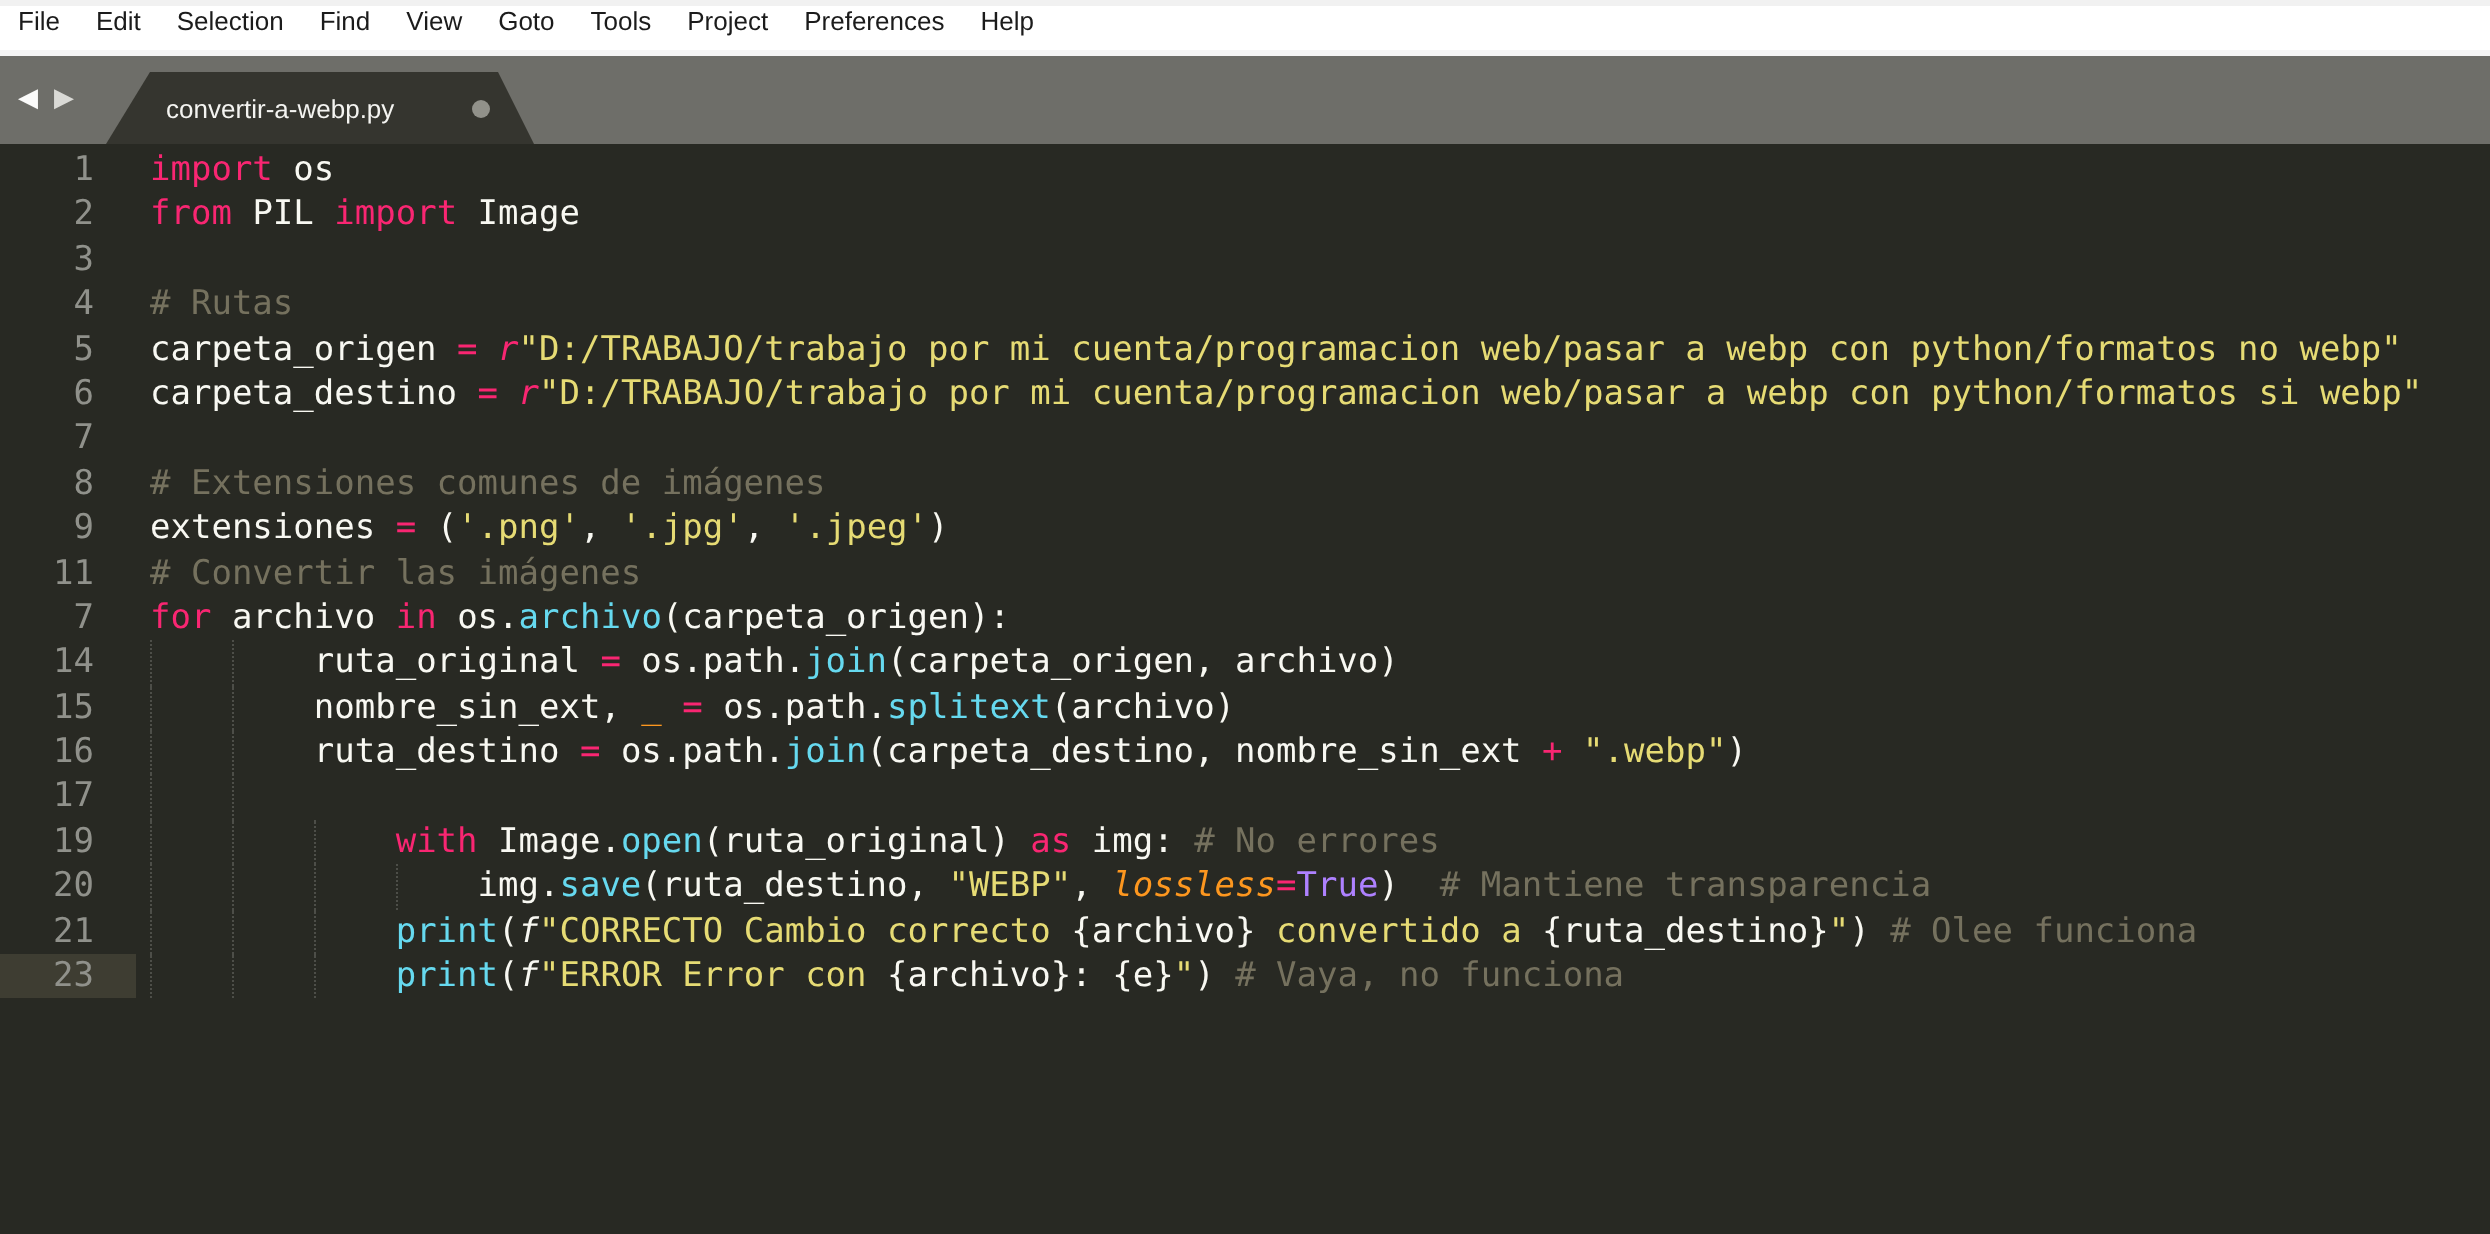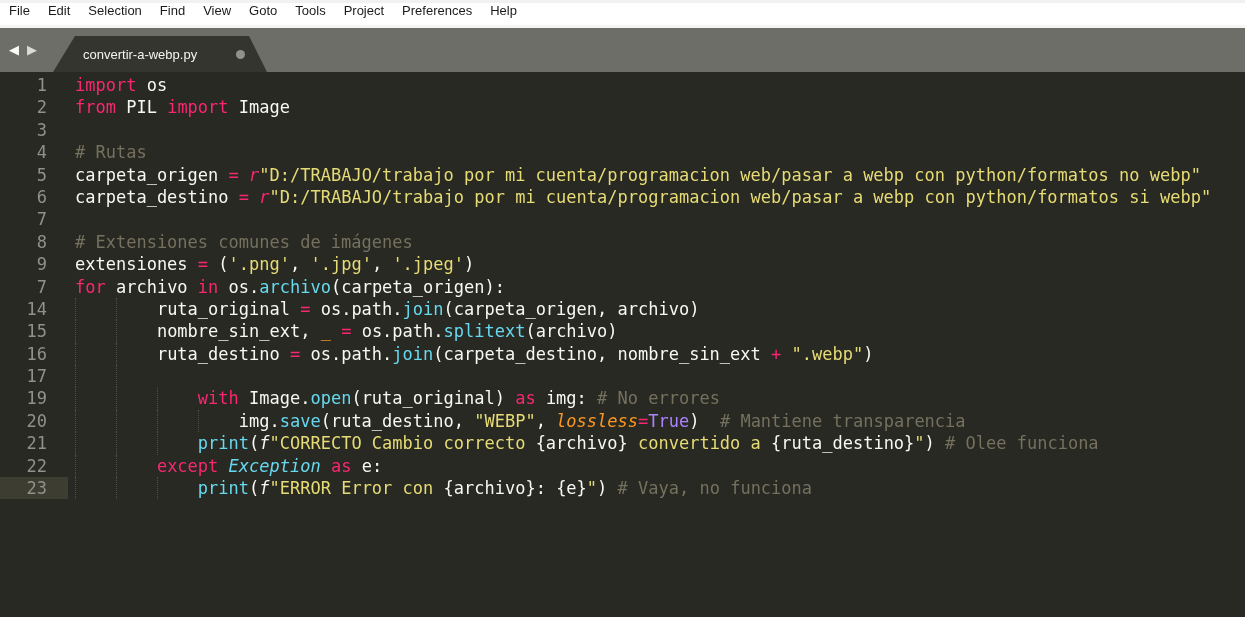--- a/index.html
+++ b/index.html
@@ -105,24 +105,24 @@
   <div id="code-area">
       <div class="line"><span class="ln">1</span><span class="code"><span class="tok-kw">import</span><span class="tok-pl"> os</span></span></div>
       <div class="line"><span class="ln">2</span><span class="code"><span class="tok-kw">from</span><span class="tok-pl"> PIL </span><span class="tok-kw">import</span><span class="tok-pl"> Image</span></span></div>
       <div class="line"><span class="ln">3</span><span class="code"></span></div>
       <div class="line"><span class="ln">4</span><span class="code"><span class="tok-cm"># Rutas</span></span></div>
       <div class="line"><span class="ln">5</span><span class="code"><span class="tok-pl">carpeta_origen </span><span class="tok-op">=</span><span class="tok-pl"> </span><span class="tok-ri">r</span><span class="tok-str">"D:/TRABAJO/trabajo por mi cuenta/programacion web/pasar a webp con python/formatos no webp"</span></span></div>
       <div class="line"><span class="ln">6</span><span class="code"><span class="tok-pl">carpeta_destino </span><span class="tok-op">=</span><span class="tok-pl"> </span><span class="tok-ri">r</span><span class="tok-str">"D:/TRABAJO/trabajo por mi cuenta/programacion web/pasar a webp con python/formatos si webp"</span></span></div>
       <div class="line"><span class="ln">7</span><span class="code"></span></div>
       <div class="line"><span class="ln">8</span><span class="code"><span class="tok-cm"># Extensiones comunes de imágenes</span></span></div>
       <div class="line"><span class="ln">9</span><span class="code"><span class="tok-pl">extensiones </span><span class="tok-op">=</span><span class="tok-pl"> (</span><span class="tok-str">'.png'</span><span class="tok-pl">, </span><span class="tok-str">'.jpg'</span><span class="tok-pl">, </span><span class="tok-str">'.jpeg'</span><span class="tok-pl">)</span></span></div>
+      <div class="line"><span class="ln">11</span><span class="code"><span class="tok-cm"># Convertir las imágenes</span></span></div>
       <div class="line"><span class="ln">7</span><span class="code"><span class="tok-kw">for</span><span class="tok-pl"> archivo </span><span class="tok-kw">in</span><span class="tok-pl"> os.</span><span class="tok-fn">archivo</span><span class="tok-pl">(carpeta_origen):</span></span></div>
       <div class="line"><span class="ln">14</span><span class="code"><i class="g" style="left: 7px;"></i><i class="g" style="left: 47.936px;"></i>        <span class="tok-pl">ruta_original </span><span class="tok-op">=</span><span class="tok-pl"> os.path.</span><span class="tok-fn">join</span><span class="tok-pl">(carpeta_origen, archivo)</span></span></div>
       <div class="line"><span class="ln">15</span><span class="code"><i class="g" style="left: 7px;"></i><i class="g" style="left: 47.936px;"></i>        <span class="tok-pl">nombre_sin_ext, </span><span class="tok-or">_</span><span class="tok-pl"> </span><span class="tok-op">=</span><span class="tok-pl"> os.path.</span><span class="tok-fn">splitext</span><span class="tok-pl">(archivo)</span></span></div>
       <div class="line"><span class="ln">16</span><span class="code"><i class="g" style="left: 7px;"></i><i class="g" style="left: 47.936px;"></i>        <span class="tok-pl">ruta_destino </span><span class="tok-op">=</span><span class="tok-pl"> os.path.</span><span class="tok-fn">join</span><span class="tok-pl">(carpeta_destino, nombre_sin_ext </span><span class="tok-op">+</span><span class="tok-pl"> </span><span class="tok-str">".webp"</span><span class="tok-pl">)</span></span></div>
       <div class="line"><span class="ln">17</span><span class="code"><i class="g" style="left: 7px;"></i><i class="g" style="left: 47.936px;"></i></span></div>
       <div class="line"><span class="ln">19</span><span class="code"><i class="g" style="left: 7px;"></i><i class="g" style="left: 47.936px;"></i><i class="g" style="left: 88.872px;"></i>            <span class="tok-kw">with</span><span class="tok-pl"> Image.</span><span class="tok-fn">open</span><span class="tok-pl">(ruta_original) </span><span class="tok-kw">as</span><span class="tok-pl"> img: </span><span class="tok-cm"># No errores</span></span></div>
       <div class="line"><span class="ln">20</span><span class="code"><i class="g" style="left: 7px;"></i><i class="g" style="left: 47.936px;"></i><i class="g" style="left: 88.872px;"></i><i class="g" style="left: 129.808px;"></i>                <span class="tok-pl">img.</span><span class="tok-fn">save</span><span class="tok-pl">(ruta_destino, </span><span class="tok-str">"WEBP"</span><span class="tok-pl">, </span><span class="tok-oi">lossless</span><span class="tok-op">=</span><span class="tok-pur">True</span><span class="tok-pl">)  </span><span class="tok-cm"># Mantiene transparencia</span></span></div>
       <div class="line"><span class="ln">21</span><span class="code"><i class="g" style="left: 7px;"></i><i class="g" style="left: 47.936px;"></i><i class="g" style="left: 88.872px;"></i>            <span class="tok-fn">print</span><span class="tok-pl">(</span><span class="tok-fi">f</span><span class="tok-str">"CORRECTO Cambio correcto </span><span class="tok-pl">{archivo}</span><span class="tok-str"> convertido a </span><span class="tok-pl">{ruta_destino}</span><span class="tok-str">"</span><span class="tok-pl">) </span><span class="tok-cm"># Olee funciona</span></span></div>
-      <div class="line"><span class="ln">22</span><span class="code"><i class="g" style="left: 7px;"></i><i class="g" style="left: 47.936px;"></i>        <span class="tok-kw">except</span><span class="tok-pl"> </span><span class="tok-ci">Exception</span><span class="tok-pl"> </span><span class="tok-kw">as</span><span class="tok-pl"> e:</span></span></div>
       <div class="line hl"><span class="ln">23</span><span class="code"><i class="g" style="left: 7px;"></i><i class="g" style="left: 47.936px;"></i><i class="g" style="left: 88.872px;"></i>            <span class="tok-fn">print</span><span class="tok-pl">(</span><span class="tok-fi">f</span><span class="tok-str">"ERROR Error con </span><span class="tok-pl">{archivo}</span><span class="tok-pl">: </span><span class="tok-pl">{e}</span><span class="tok-str">"</span><span class="tok-pl">) </span><span class="tok-cm"># Vaya, no funciona</span></span></div>
     </div>
 </div>
 
 </body></html>

